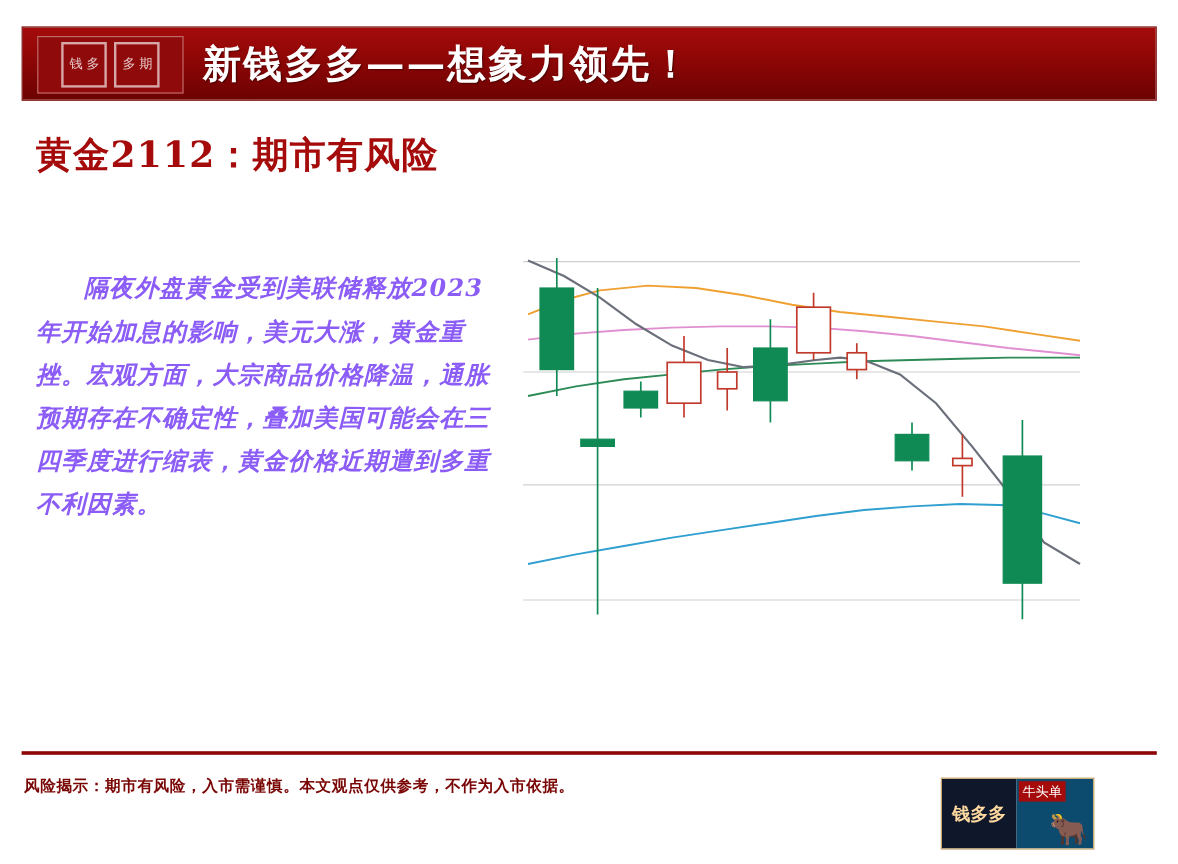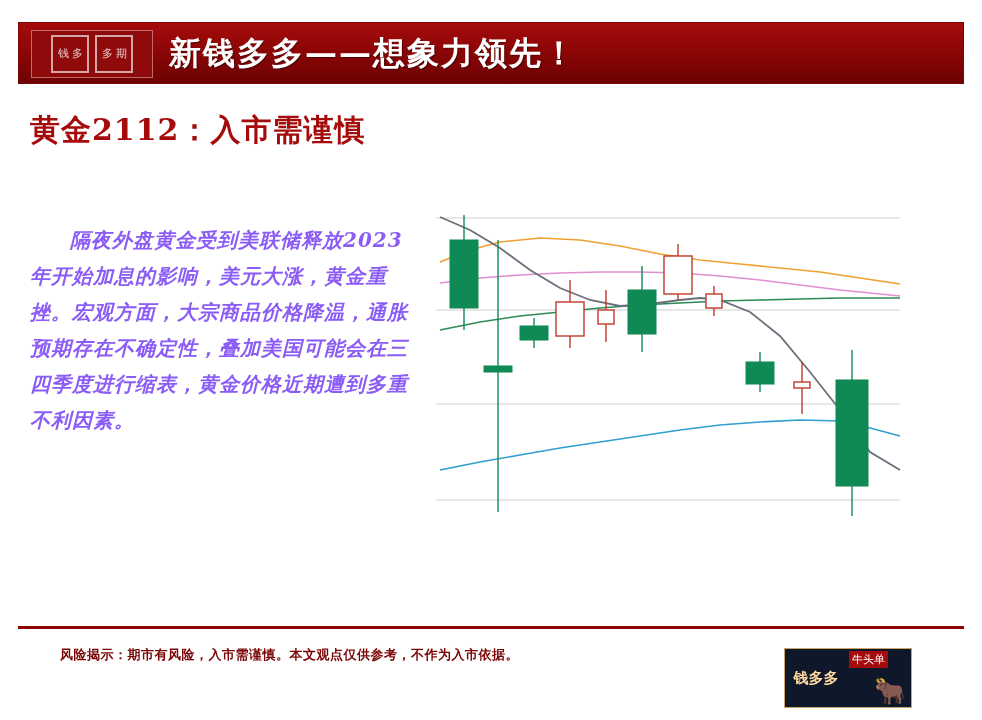--- a/index.html
+++ b/index.html
@@ -120,21 +120,20 @@
   .footer-note {
     position: absolute;
     left: 20px;
     top: 646px;
     width: 700px;
     color: #7a0505;
     font-size: 13px;
     font-weight: bold;
     letter-spacing: .5px;
     font-family: "DejaVu Serif", serif;
-    margin-left: 40px;
   }
   .footer-logo {
     position: absolute;
     left: 784px;
     top: 648px;
     width: 126px;
     height: 58px;
     border: 1px solid #c9a36a;
     background: #fdf6e6;
     display: flex;
@@ -149,21 +148,21 @@
     line-height: 17px;
     display: flex;
     align-items: center;
     justify-content: center;
     text-align: center;
     font-family: "DejaVu Serif", serif;
   }
   .fl-right {
     flex: 1;
     position: relative;
-    background: #0f172a;
+    background: #0c4a6e;
   }
   .fl-badge {
     position: absolute;
     left: 2px;
     top: 2px;
     background: #a50b0b;
     color: #fff;
     font-size: 11px;
     padding: 1px 3px;
     font-family: "DejaVu Serif", serif;
@@ -187,21 +186,21 @@
       <span>多</span>
     </div>
     <div class="seal">
       <span>多</span>
       <span>期</span>
     </div>
   </div>
   <div class="banner-title">新钱多多——想象力领先！</div>
 </div>
 
-<div class="slide-title">黄金2112：入市需谨慎</div>
+<div class="slide-title">黄金2112：期市有风险</div>
 
 <div class="body-text">隔夜外盘黄金受到美联储释放2023年开始加息的影响，美元大涨，黄金重挫。宏观方面，大宗商品价格降温，通胀预期存在不确定性，叠加美国可能会在三四季度进行缩表，黄金价格近期遭到多重不利因素。</div>
 
 <div class="chart-wrap">
   <svg width="520" height="330" viewBox="432 196 520 330" xmlns="http://www.w3.org/2000/svg">
 
     <g stroke="#cfcfcf" stroke-width="1">
       <line x1="436" y1="310" x2="900" y2="310"></line>
       <line x1="436" y1="404" x2="900" y2="404"></line>
       <line x1="436" y1="500" x2="900" y2="500"></line>

